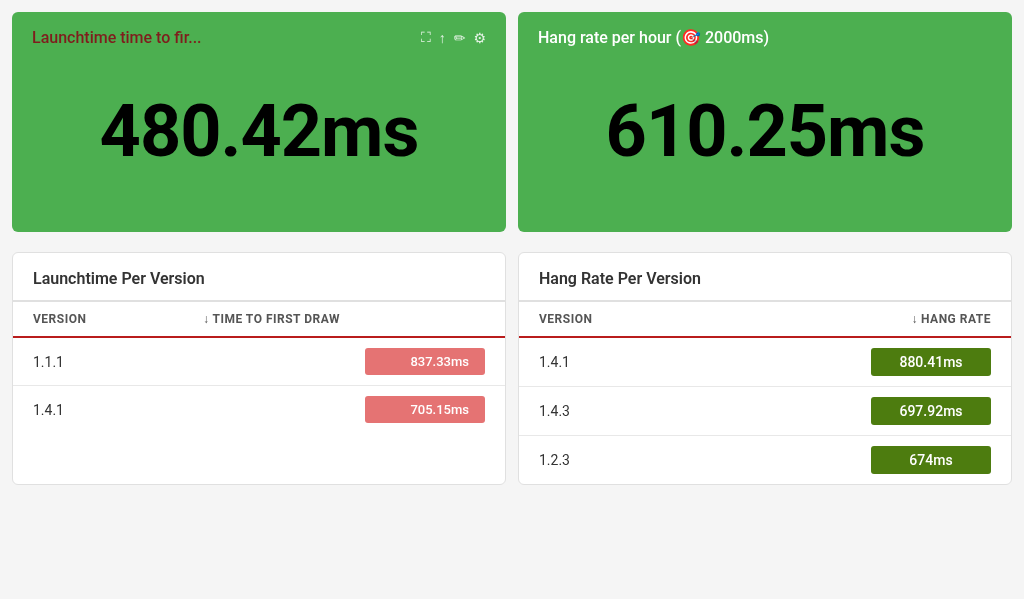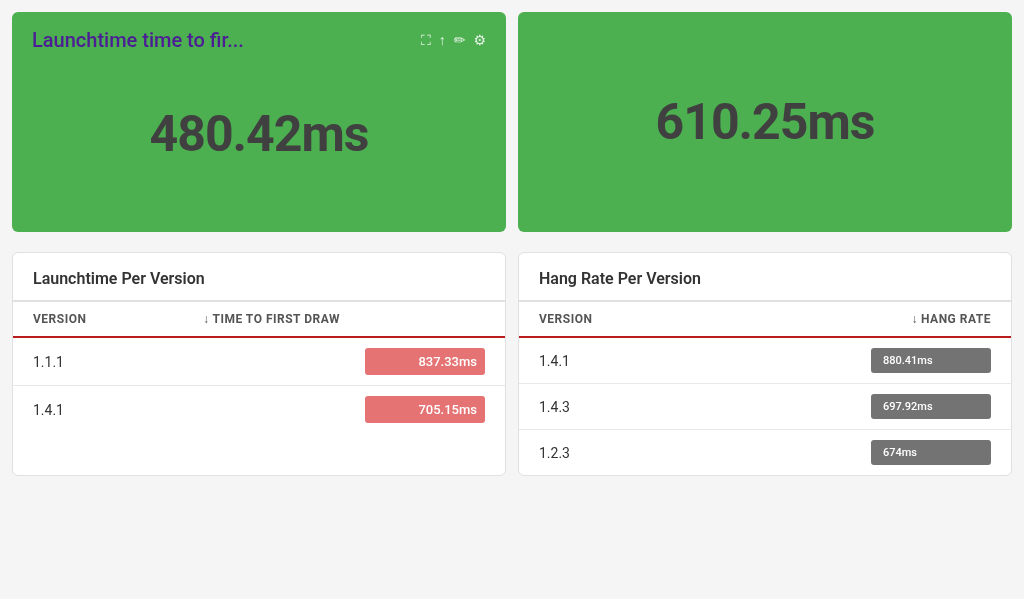--- a/index.html
+++ b/index.html
@@ -29,46 +29,46 @@
     }
 
     .metric-card-header {
       display: flex;
       align-items: center;
       justify-content: space-between;
       margin-bottom: 0;
     }
 
     .metric-card-title {
-      font-size: 20px;
-      font-weight: 500;
-      color: #4c1d95;
+      font-size: 16px;
+      font-weight: 500;
+      color: #7f1d1d;
       flex: 1;
     }
 
     .metric-card-icons {
       display: flex;
       gap: 8px;
       align-items: center;
     }
 
     .metric-card-icon {
       color: rgba(255,255,255,0.85);
       font-size: 14px;
       cursor: pointer;
     }
 
     .metric-value {
       flex: 1;
       display: flex;
       align-items: center;
       justify-content: center;
-      font-size: 50px;
+      font-size: 72px;
       font-weight: 700;
-      color: #404040;
+      color: #000000;
       letter-spacing: -1px;
     }
 
     .metric-card-right-title {
       font-size: 16px;
       font-weight: 500;
       color: white;
     }
 
     
@@ -132,36 +132,36 @@
 
     .bar-container {
       display: flex;
       align-items: center;
       justify-content: flex-end;
     }
 
     .bar-red {
       background: #e57373;
       border-radius: 3px;
-      padding: 6px 8px;
+      padding: 6px 16px;
       color: white;
       font-size: 13px;
       font-weight: 500;
       text-align: right;
       min-width: 120px;
     }
 
     .bar-green {
-      background: #737373;
+      background: #4d7c0f;
       border-radius: 3px;
       padding: 6px 12px;
       color: white;
-      font-size: 11px;
-      font-weight: 500;
-      text-align: left;
+      font-size: 14px;
+      font-weight: 500;
+      text-align: center;
       min-width: 120px;
     }
 
     .sort-arrow {
       margin-right: 3px;
     }
   </style>
 </head>
 <body>
 
@@ -174,20 +174,25 @@
         <span class="metric-card-icon">⛶</span>
         <span class="metric-card-icon">↑</span>
         <span class="metric-card-icon">✏</span>
         <span class="metric-card-icon">⚙</span>
       </div>
     </div>
     <div class="metric-value">480.42ms</div>
   </div>
 
   <div class="metric-card">
+    <div class="metric-card-header">
+      <span class="metric-card-right-title">
+        <span>Hang rate per hour (</span><span>🎯</span><span> 2000ms)</span>
+      </span>
+    </div>
     <div class="metric-value">610.25ms</div>
   </div>
 
   <div class="table-card">
     <div class="table-card-title">Launchtime Per Version</div>
     <table>
       <thead>
         <tr>
           <th>
             <span>VERSION</span>

